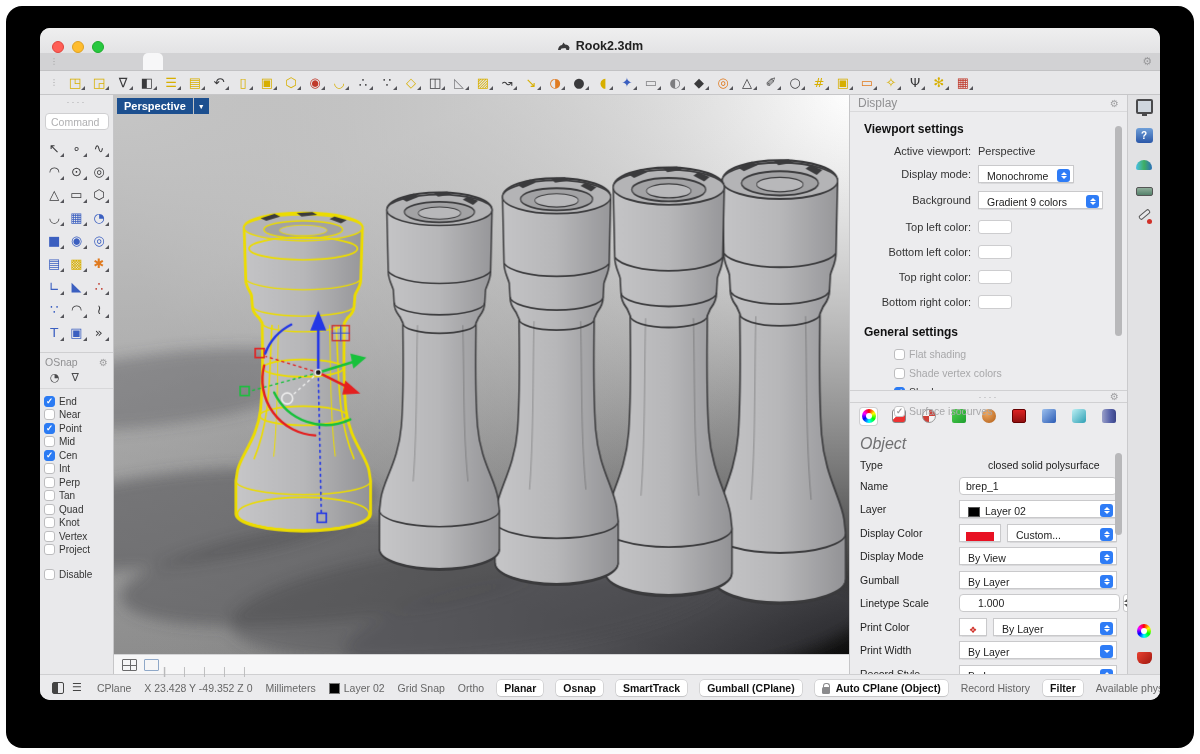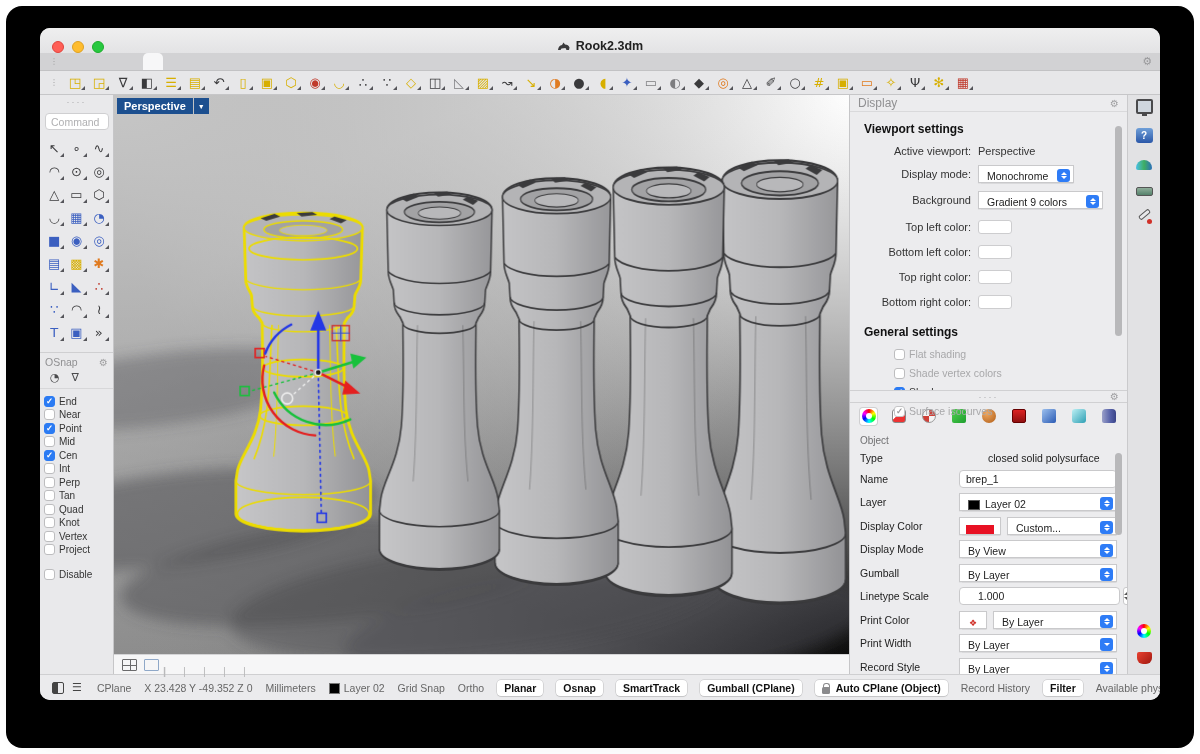--- a/index.html
+++ b/index.html
@@ -125,21 +125,21 @@
   .pt-tube { border-radius:3px; background:linear-gradient(135deg,#fff 40%,#e33 42%); border:1px solid #888; }
   .pt-ball { background:repeating-conic-gradient(#d04038 0 25%, #f3f3f3 0 50%); border:1px solid #999; }
   .pt-sticky { border-radius:2px; background:linear-gradient(135deg,#4fd24f,#1f9e2f); }
   .pt-sphere { background:radial-gradient(circle at 35% 30%,#f0a860,#b05e18); }
   .pt-book { border-radius:2px; background:linear-gradient(#d22,#901010); border:1px solid #600; }
   .pt-cube { border-radius:2px; background:linear-gradient(135deg,#9cc0ee,#2b5bb4); color:#fff; font-size:9px; display:flex; align-items:center; justify-content:center; font-family:"DejaVu Sans",sans-serif;}
   .pt-pipe { background:linear-gradient(135deg,#bdf0f4,#2e9fb4); border-radius:3px; }
   .pt-cyl { border-radius:4px 4px 2px 2px; background:linear-gradient(90deg,#9aa0c8,#5560a8 60%,#3a4488); }
 
   .object-body { flex:1; position:relative; padding:4px 10px 0 10px; overflow:hidden; }
-  .obj-title { font-size:10px; color:#707072; margin:2px 0 6px 0; }
+  .obj-title { font-size:16px; color:#707072; margin:2px 0 6px 0;font-style:italic; }
   .orow { display:flex; align-items:center; margin:5.5px 0; }
   .olabel { flex:1; text-align:left; padding-right:8px; font-size:10.5px; color:#222; }
   .octl { width:158px; flex:0 0 auto; display:flex; align-items:center; }
   .static-val { font-size:10.5px; color:#222;margin-left:29px; }
   .txt-input { width:100%; height:18px; border:1px solid #c9c9cb; border-radius:4px; background:#fff; font-size:10.5px; padding:0 6px; color:#222; font-family:"Liberation Sans",sans-serif;}
   .mini-swatch { width:12px; height:10px; border:1px solid #555; margin-right:5px; flex:0 0 auto;}
   .sw-pill { width:42px; margin-right:6px; justify-content:center; padding:0 4px; }
   .sw-pill .bar { width:28px; height:9px; }
   .stepper { width:13px; height:18px; margin-left:3px; border:1px solid #c9c9cb; border-radius:3px; background:#fff;
              display:flex; flex-direction:column; align-items:center; justify-content:center; gap:2px; }

